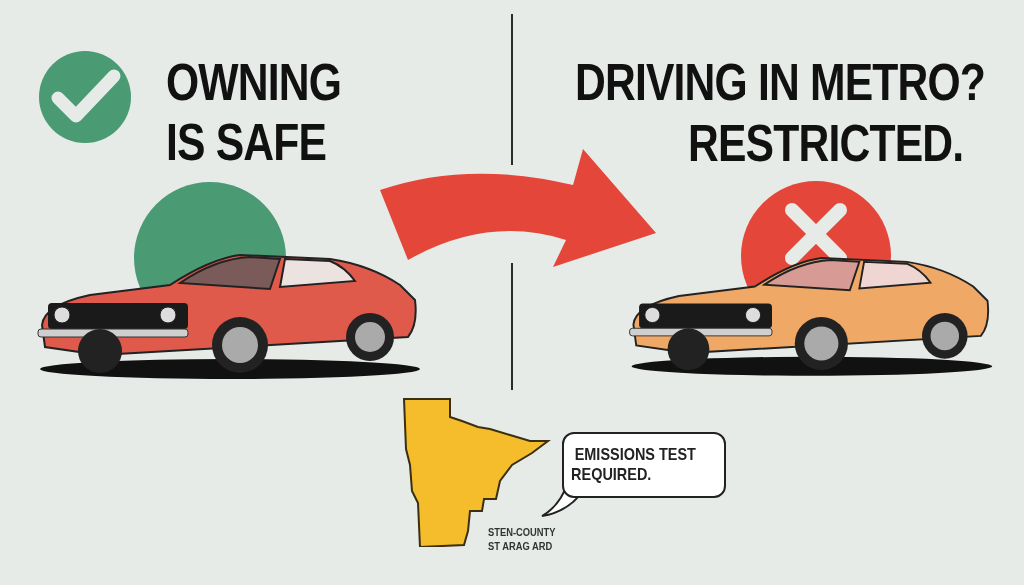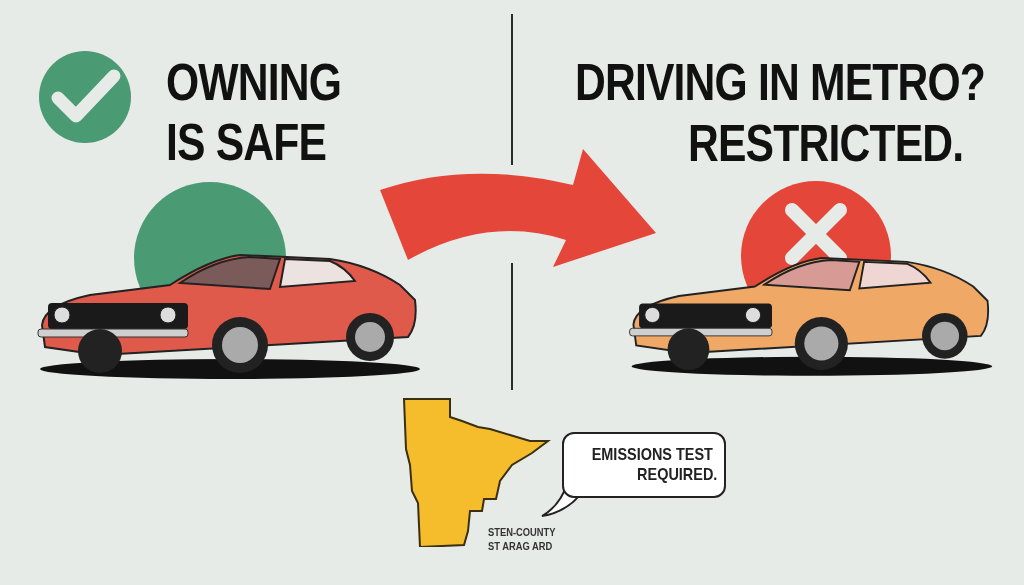--- a/index.html
+++ b/index.html
@@ -21,21 +21,21 @@
     white-space: nowrap;
   }
   .left-head { left: 166px; top: 56px; font-size: 52px; }
   .left-head div { margin-bottom: 8px; }
   .right-head-1 { left: 575px; top: 56px; font-size: 52px; }
   .right-head-2 { left: 688px; top: 117px; font-size: 52px; }
   .divider { left: 511px; width: 2px; background: #2a2a2a; }
   .bubble {
     left: 562px; top: 432px; width: 160px; height: 62px;
     background: #fff; border: 2px solid #222; border-radius: 12px;
-    display: flex; flex-direction: column; align-items: flex-end; justify-content: center;
+    display: flex; flex-direction: column; align-items: flex-start; justify-content: center;
   }
   .bubble span {
     font-weight: 700; font-size: 17px; color: #222; line-height: 1.15;
     transform: scaleX(0.85);
     white-space: nowrap;
   }
   .map-label {
     left: 488px; top: 525px; font-size: 11px; font-weight: 700; color: #333;
     line-height: 1.3; transform: scaleX(0.85); transform-origin: left top; white-space: nowrap;
   }

